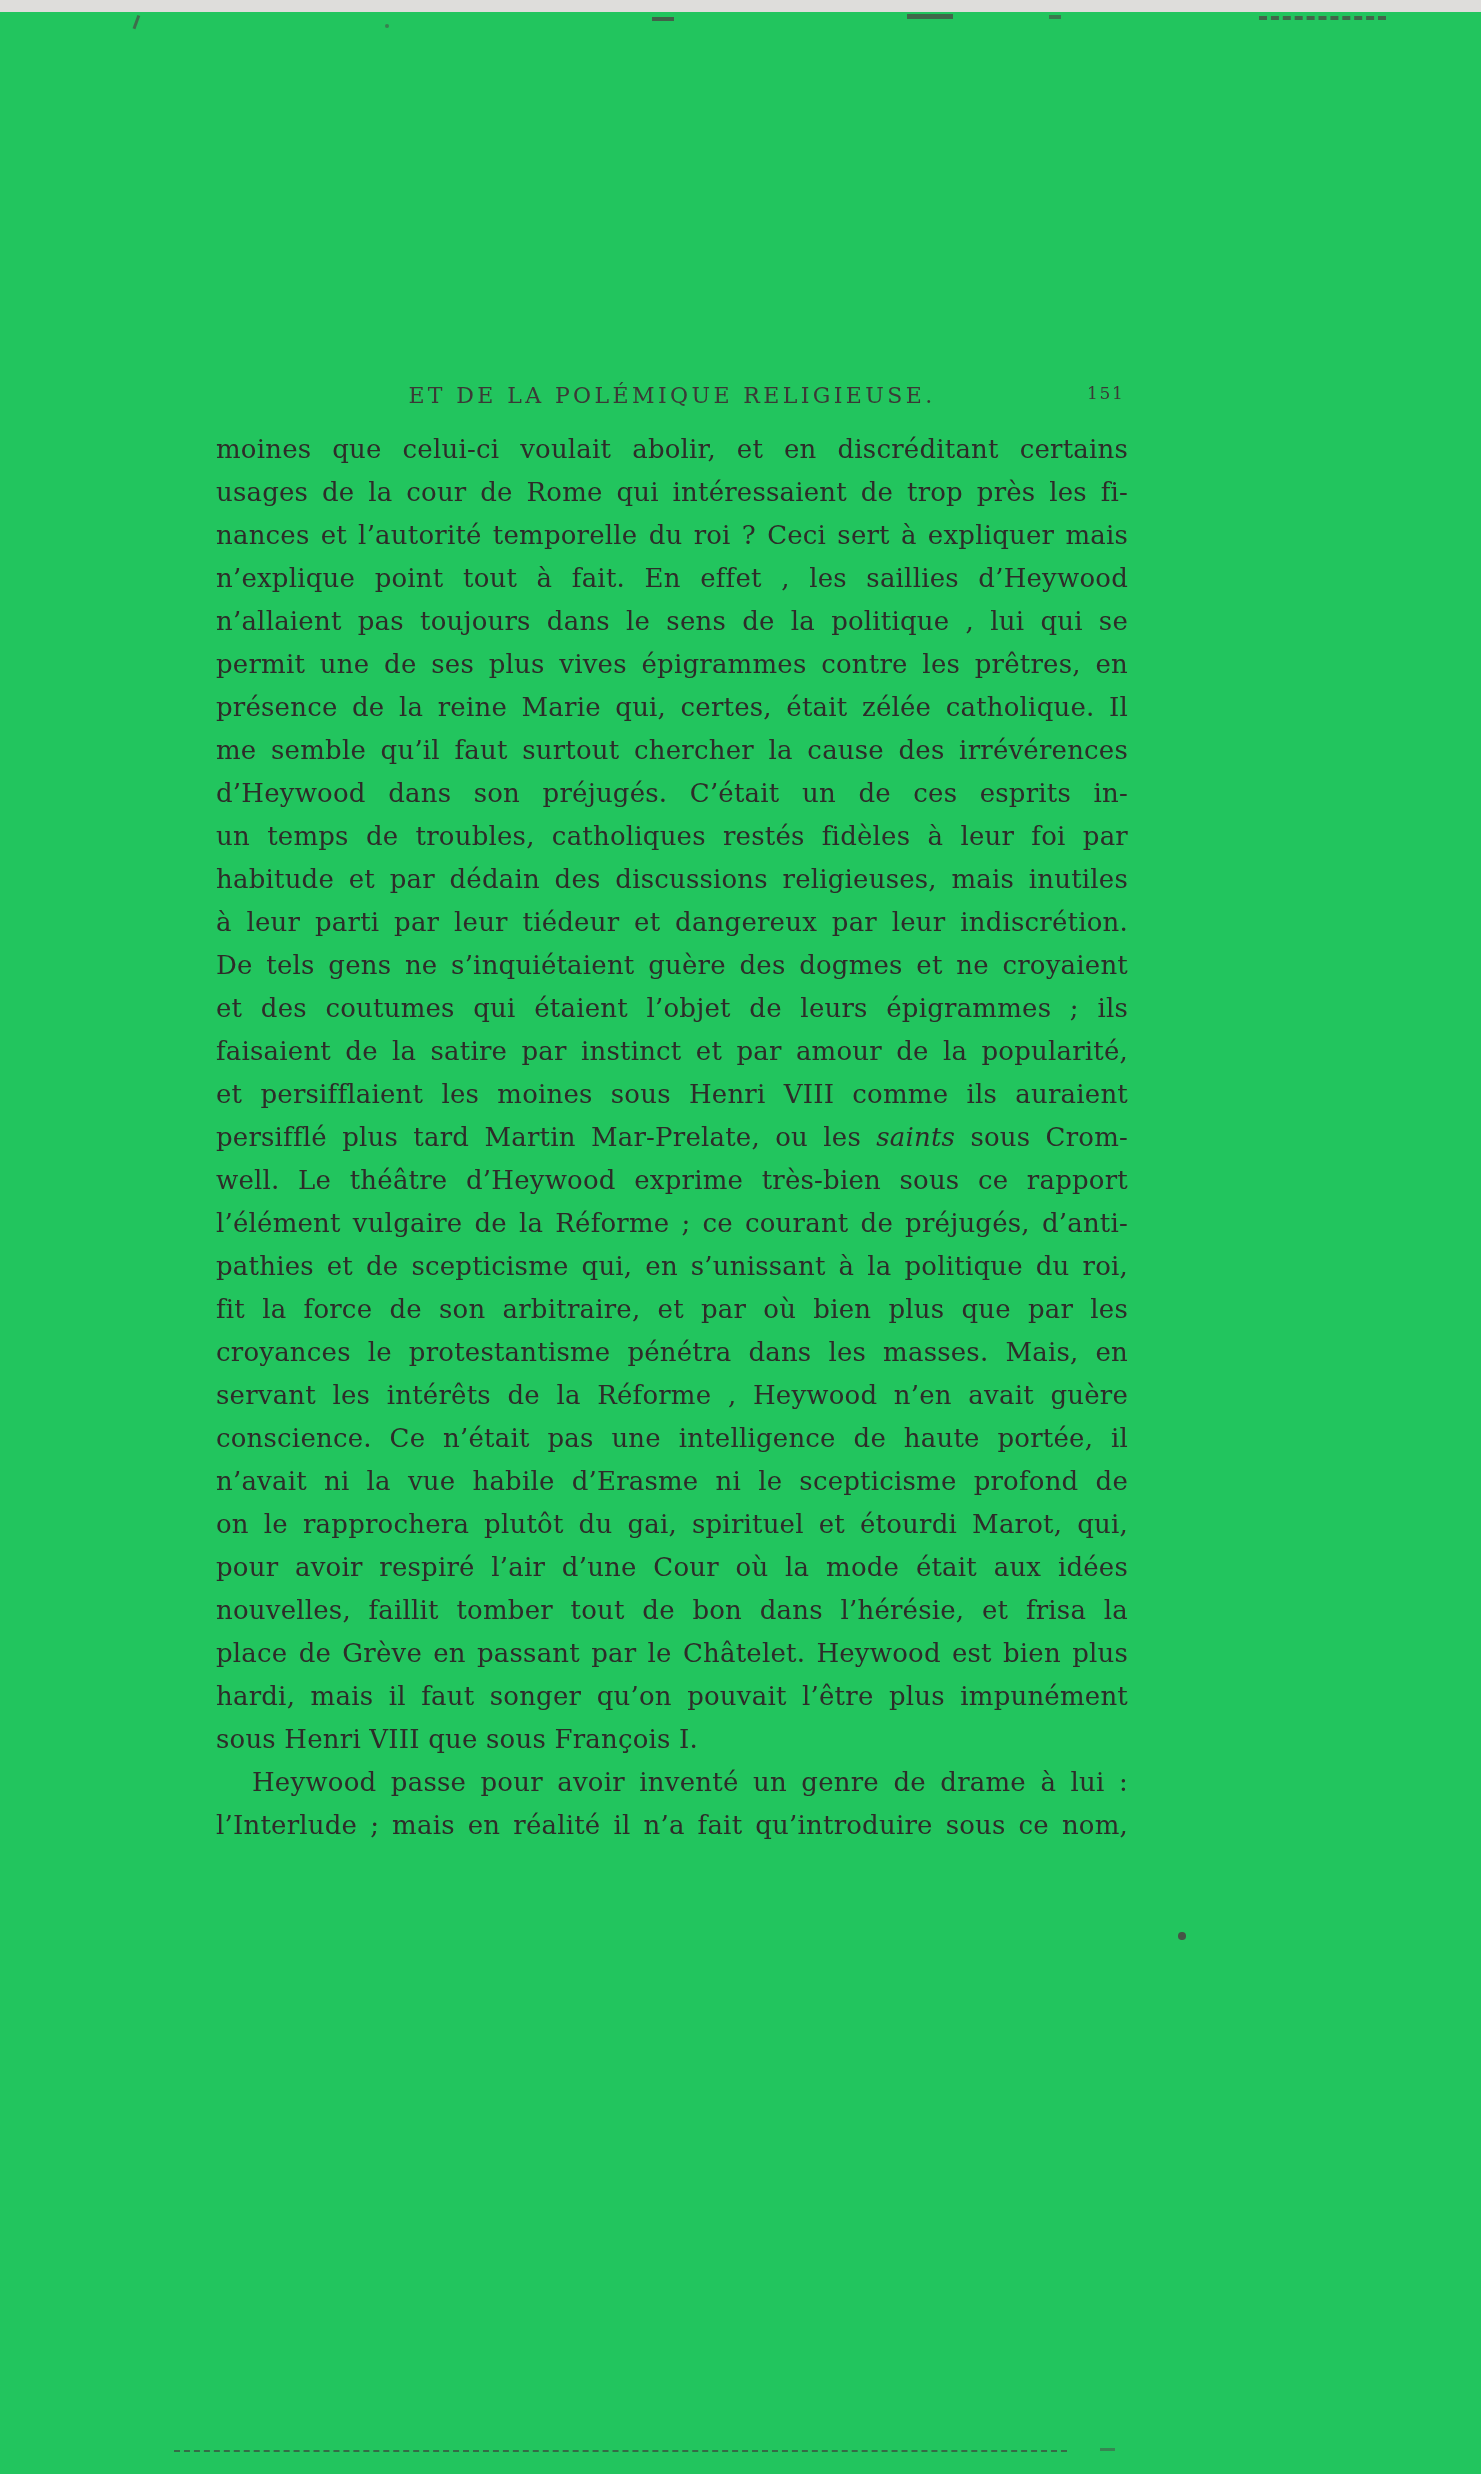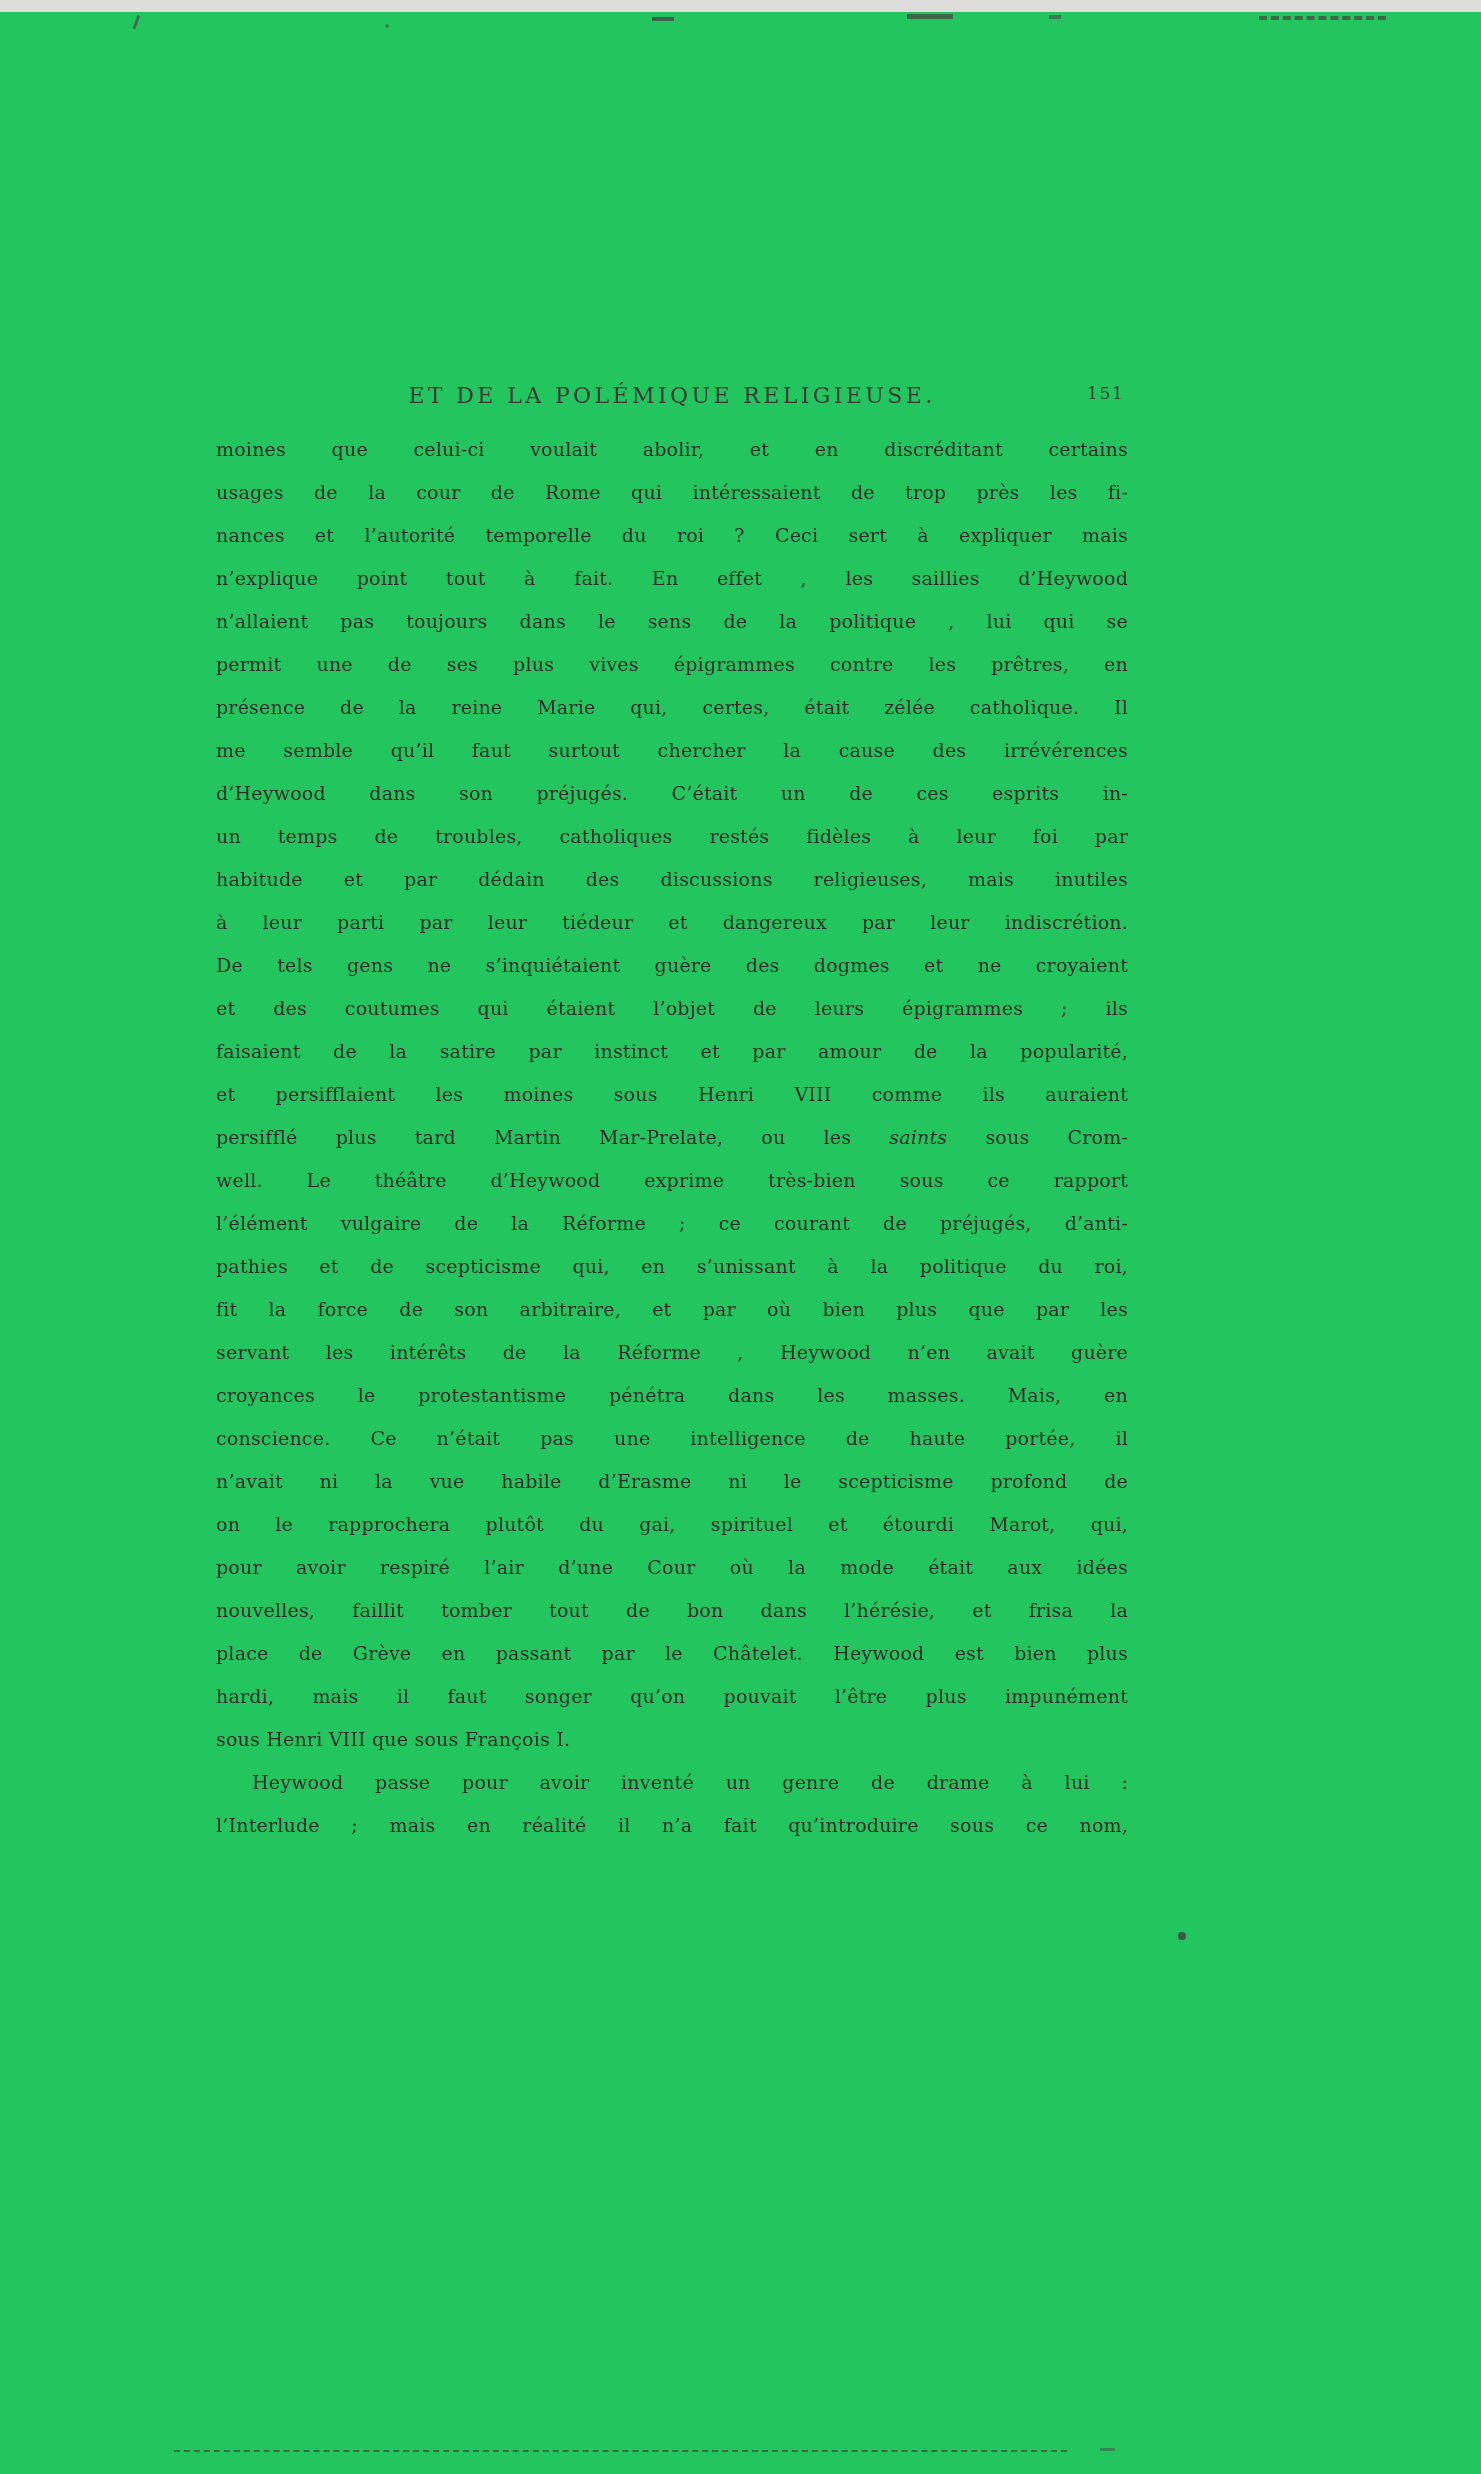--- a/index.html
+++ b/index.html
@@ -41,21 +41,21 @@
     letter-spacing: 1.7px;
     color: #3b3936;
   }
 
   
   .text-block {
     position: absolute;
     top: 416px;
     left: 216px;
     width: 912px;
-    font-size: 19px;
+    font-size: 26px;
   }
   .line {
     height: 43px;
     line-height: 43px;
     white-space: nowrap;
     text-align: justify;
     text-align-last: justify;
     letter-spacing: 0.2px;
   }
   .line.no-justify {
@@ -117,22 +117,22 @@
       <div class="line">à leur parti par leur tiédeur et dangereux par leur indiscrétion.</div>
       <div class="line">De tels gens ne s’inquiétaient guère des dogmes et ne croyaient</div>
       <div class="line">et des coutumes qui étaient l’objet de leurs épigrammes ; ils</div>
       <div class="line">faisaient de la satire par instinct et par amour de la popularité,</div>
       <div class="line">et persifflaient les moines sous Henri VIII comme ils auraient</div>
       <div class="line">persifflé plus tard Martin Mar-Prelate, ou les <i>saints</i> sous Crom-</div>
       <div class="line">well. Le théâtre d’Heywood exprime très-bien sous ce rapport</div>
       <div class="line">l’élément vulgaire de la Réforme ; ce courant de préjugés, d’anti-</div>
       <div class="line">pathies et de scepticisme qui, en s’unissant à la politique du roi,</div>
       <div class="line">fit la force de son arbitraire, et par où bien plus que par les</div>
+      <div class="line">croyances le protestantisme pénétra dans les masses. Mais, en</div>
       <div class="line">servant les intérêts de la Réforme , Heywood n’en avait guère</div>
-      <div class="line">croyances le protestantisme pénétra dans les masses. Mais, en</div>
       <div class="line">conscience. Ce n’était pas une intelligence de haute portée, il</div>
       <div class="line">n’avait ni la vue habile d’Erasme ni le scepticisme profond de</div>
       <div class="line">on le rapprochera plutôt du gai, spirituel et étourdi Marot, qui,</div>
       <div class="line">pour avoir respiré l’air d’une Cour où la mode était aux idées</div>
       <div class="line">nouvelles, faillit tomber tout de bon dans l’hérésie, et frisa la</div>
       <div class="line">place de Grève en passant par le Châtelet. Heywood est bien plus</div>
       <div class="line">hardi, mais il faut songer qu’on pouvait l’être plus impunément</div>
       <div class="line no-justify">sous Henri VIII que sous François I.</div>
       <div class="line indent">Heywood passe pour avoir inventé un genre de drame à lui :</div>
       <div class="line">l’Interlude ; mais en réalité il n’a fait qu’introduire sous ce nom,</div>

